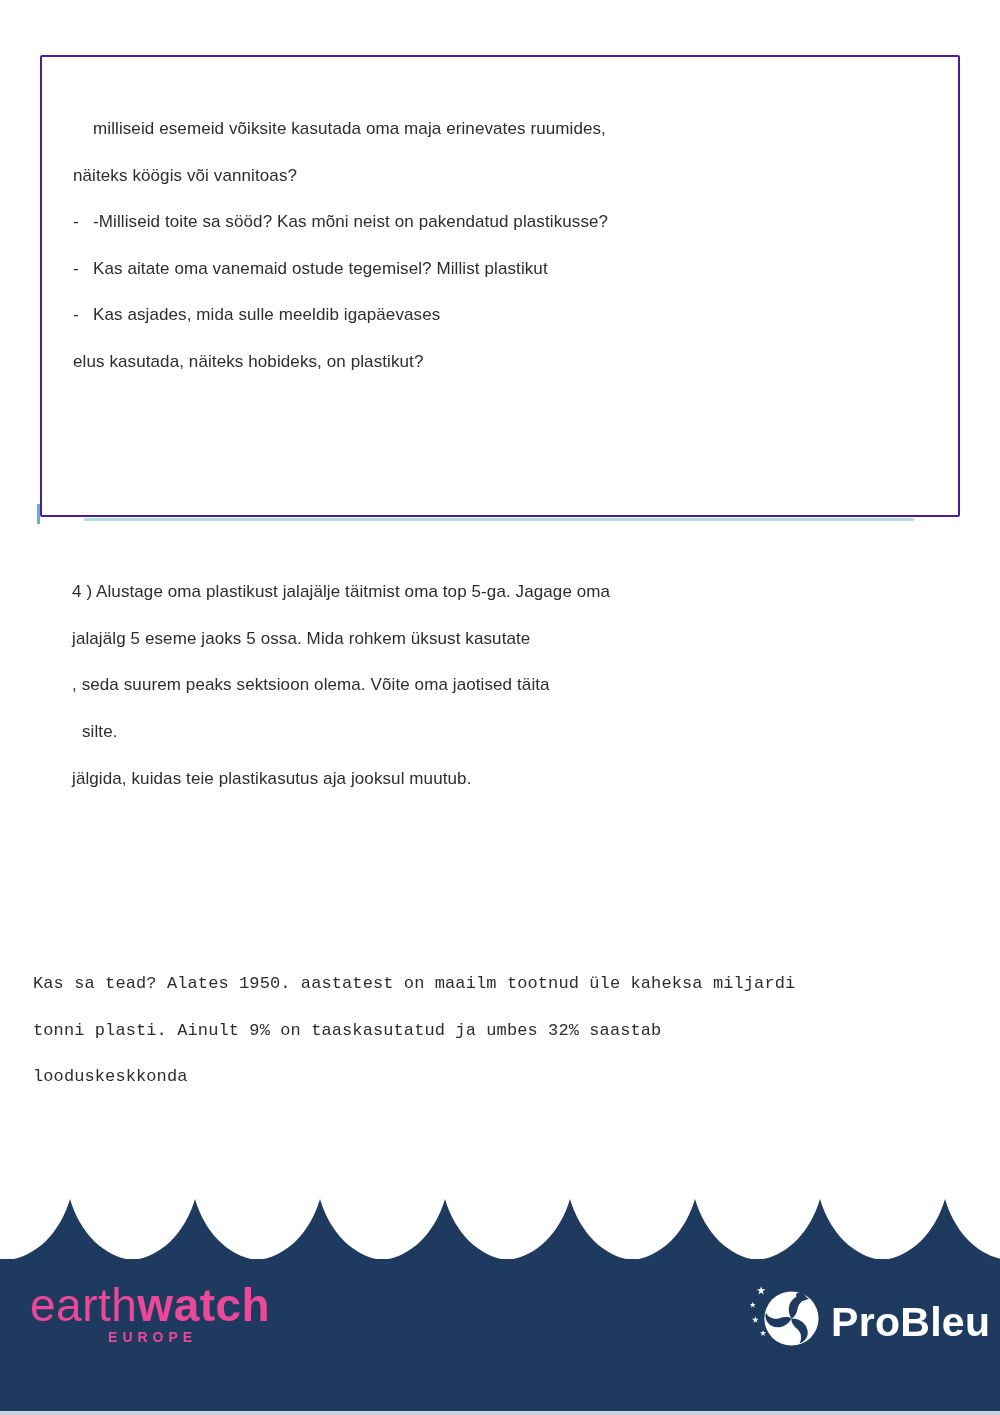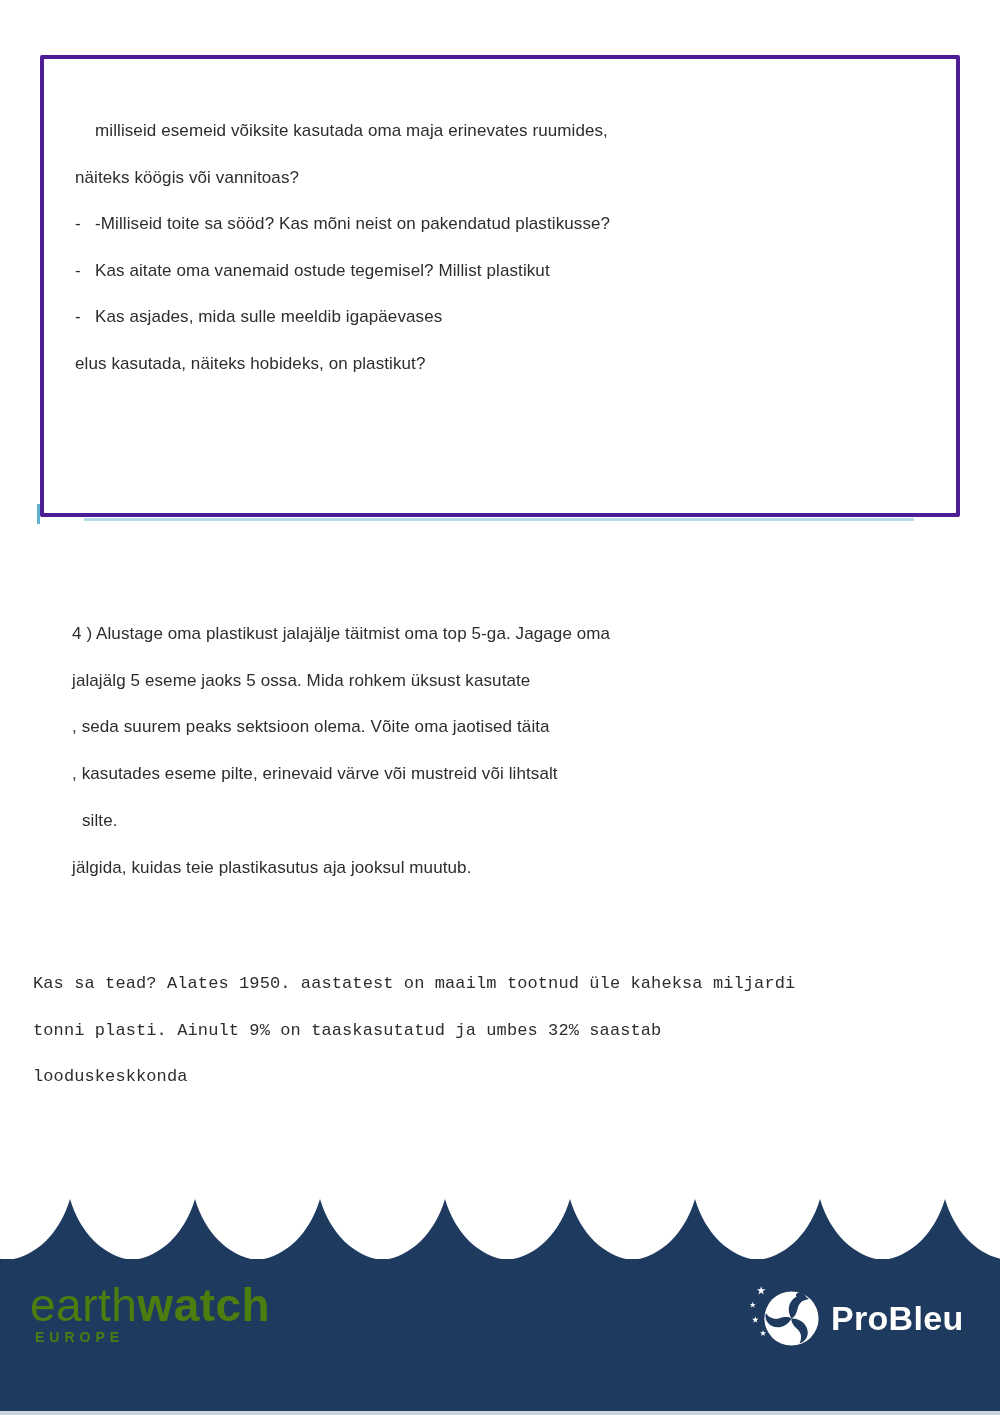--- a/index.html
+++ b/index.html
@@ -6,53 +6,53 @@
   body{
     width:1000px;height:1415px;position:relative;background:#ffffff;
     font-family:"Liberation Sans","DejaVu Sans",sans-serif;
     color:#2d2d2d;overflow:hidden;
   }
   .page{position:absolute;inset:0;}
 
   
   .question-box{
     position:absolute;left:40px;top:55px;width:920px;height:462px;
-    border:4px solid #4c1d95;box-sizing:border-box;
+    border:2px solid #4c1d95;box-sizing:border-box;
     border-radius:2px;
     padding:49px 18px 0 31px;
   }
   .box-underline{position:absolute;left:84px;top:518px;width:830px;height:3px;background:#8ec7d9;opacity:.65;}
   .box-tail{position:absolute;left:37px;top:504px;width:3px;height:20px;background:#45a5c5;opacity:.85;}
 
   .qline{display:flex;line-height:46.6px;font-size:17px;letter-spacing:.1px;}
   .qline .dash{flex:0 0 20px;width:20px;}
   .qline.qi{padding-left:20px;}
 
   
-  .instructions{position:absolute;left:72px;top:611px;width:880px;}
+  .instructions{position:absolute;left:72px;top:569px;width:880px;}
   .iline{line-height:46.7px;font-size:17px;letter-spacing:.1px;}
   .iline.ind{padding-left:10px;}
 
   
   .fact{position:absolute;left:33px;top:961px;width:920px;}
   .fline{line-height:46.7px;font-size:17px;letter-spacing:.1px;font-family:Liberation Mono, monospace;}
 
   
   .wave{position:absolute;left:0;top:1197px;width:1000px;height:66px;display:block;}
   .footer-body{position:absolute;left:0;top:1259px;width:1000px;height:152px;background:#1e3a5f;}
   .bottom-strip{position:absolute;left:0;top:1411px;width:1000px;height:4px;background:#c9d4dc;}
 
-  .ew{position:absolute;left:30px;top:1280px;color:#4d7c0f;text-align:left;display:inline-block;}
+  .ew{position:absolute;left:30px;top:1280px;color:#ec4899;text-align:center;display:inline-block;}
   .ew-word{font-size:46px;line-height:1.1;letter-spacing:.5px;white-space:nowrap;}
   .ew-part1{font-weight:400;}
   .ew-part2{font-weight:700;}
   .ew-sub{font-size:14px;font-weight:700;letter-spacing:5px;margin-top:-2px;text-indent:5px;}
 
   .pb-icon{position:absolute;left:743px;top:1283px;width:84px;height:71px;display:block;}
-  .pb-text{position:absolute;left:831px;top:1299px;color:#ffffff;font-size:34px;font-weight:700;letter-spacing:.3px;white-space:nowrap;}
+  .pb-text{position:absolute;left:831px;top:1299px;color:#ffffff;font-size:41px;font-weight:700;letter-spacing:.3px;white-space:nowrap;}
 </style>
 </head>
 <body>
 
 <div class="page">
 
   <div class="question-box">
     <div class="qline qi">
         <span>milliseid esemeid võiksite kasutada oma maja erinevates ruumides,</span>
       </div>
@@ -75,21 +75,20 @@
         <span>elus kasutada, näiteks hobideks, on plastikut?</span>
       </div>
   </div>
   <div class="box-underline"></div>
   <div class="box-tail"></div>
 
   <div class="instructions">
     <div class="iline">4 ) Alustage oma plastikust jalajälje täitmist oma top 5-ga. Jagage oma</div>
     <div class="iline">jalajälg 5 eseme jaoks 5 ossa. Mida rohkem üksust kasutate</div>
     <div class="iline">, seda suurem peaks sektsioon olema. Võite oma jaotised täita</div>
-    <div class="iline">, kasutades eseme pilte, erinevaid värve või mustreid või lihtsalt</div>
     <div class="iline ind">silte.</div>
     <div class="iline">jälgida, kuidas teie plastikasutus aja jooksul muutub.</div>
   </div>
 
   <div class="fact">
     <div class="fline">Kas sa tead? Alates 1950. aastatest on maailm tootnud üle kaheksa miljardi</div>
     <div class="fline">tonni plasti. Ainult 9% on taaskasutatud ja umbes 32% saastab</div>
     <div class="fline">looduskeskkonda</div>
   </div>
 

